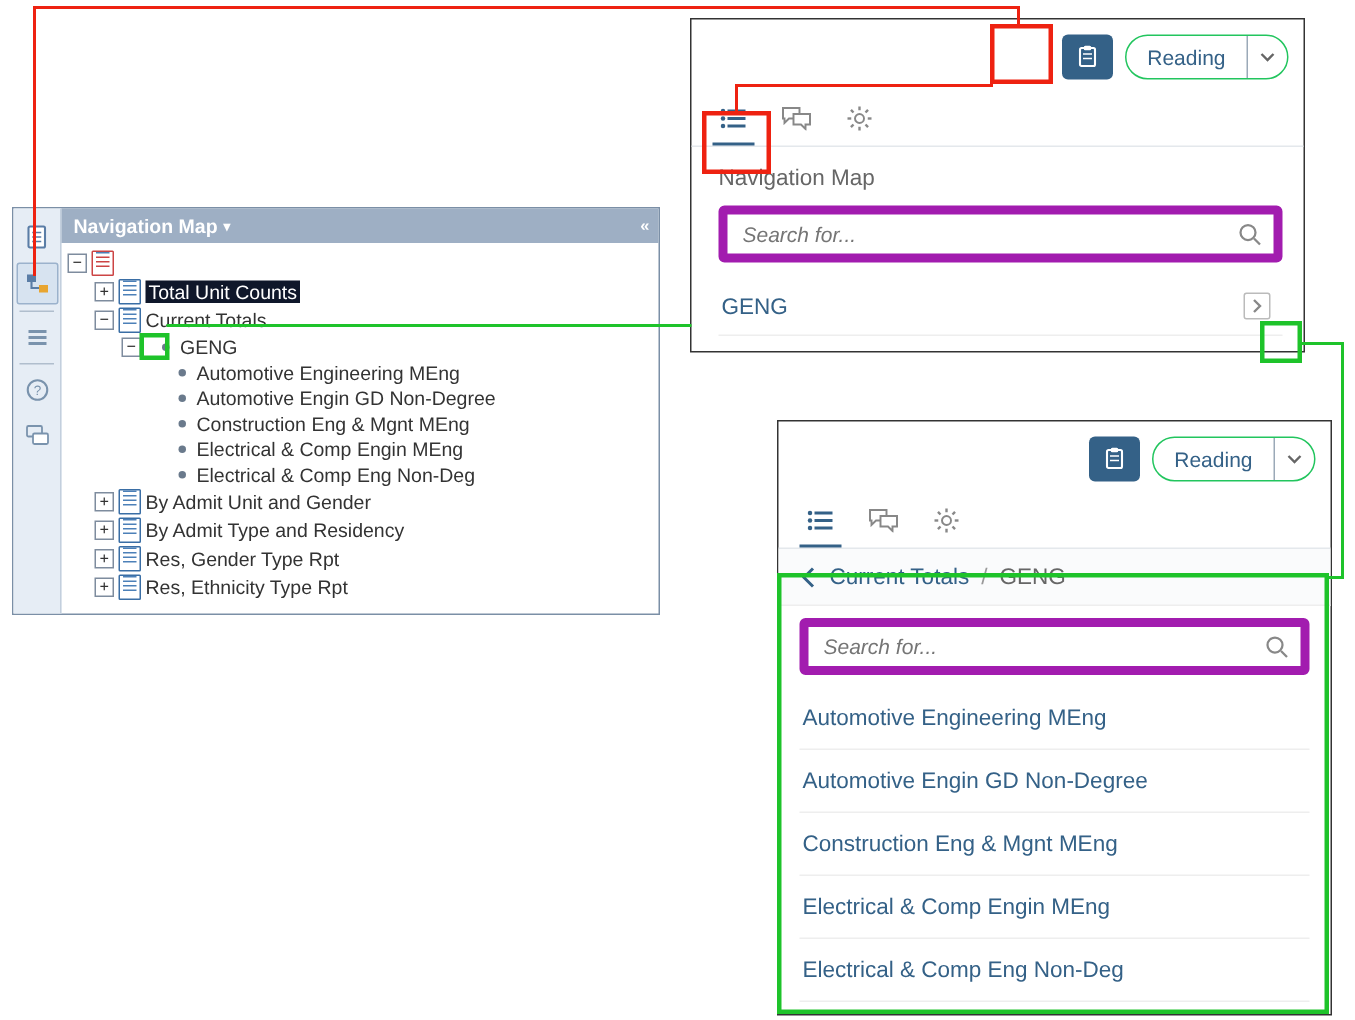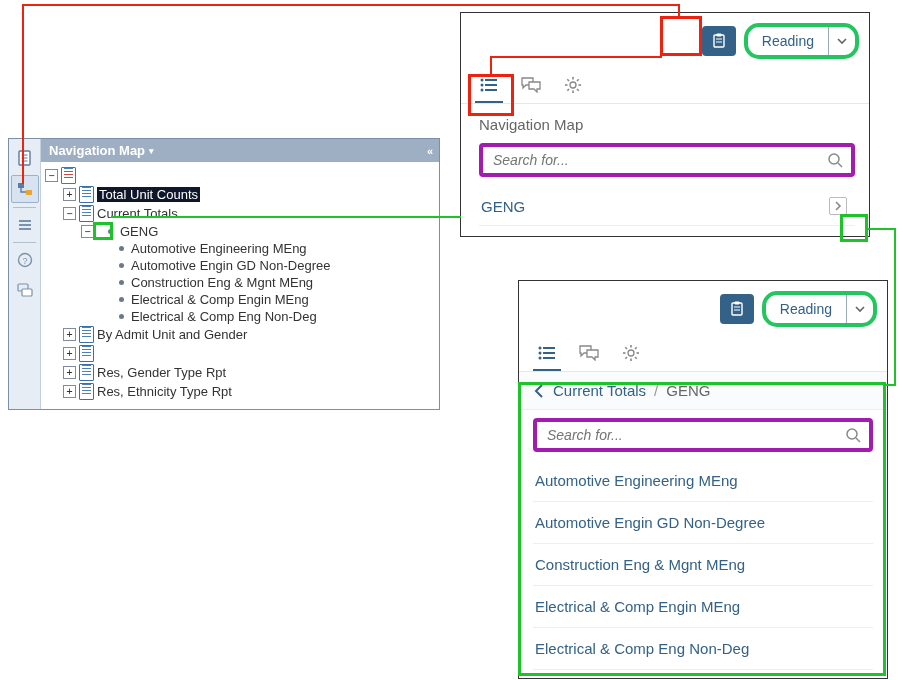--- a/index.html
+++ b/index.html
@@ -105,21 +105,21 @@
   }
   .pa-topbar {
     display:flex; justify-content:flex-end; align-items:center;
     padding: 10px 10px 6px 10px; gap:8px;
   }
   .clipboard-btn {
     width: 34px; height: 30px; background:#346187; border-radius:4px;
     display:flex; align-items:center; justify-content:center; color:#fff;
   }
   .reading-grp {
-    display:flex; border:4px solid #22c55e; border-radius:15px; overflow:hidden;
+    display:flex; border:1px solid #22c55e; border-radius:15px; overflow:hidden;
   }
   .reading-btn {
     padding: 6px 14px; color:#346187; font-size:14px;
   }
   .reading-dd {
     border-left:1px solid #9ba9b8; width:26px;
     display:flex; align-items:center; justify-content:center; color:#666;
   }
   .pa-tabbar {
     display:flex; gap:22px; padding: 8px 18px 0 18px; align-items:center;
@@ -131,21 +131,21 @@
     padding-bottom:6px;
   }
   .pa-tabbar .tabicon.active { color:#346187; }
   .pa-tabbar .tabicon.active::after {
     content:""; position:absolute; left:-4px; right:-4px; bottom:0; height:2px;
     background:#346187;
   }
   .pa-body { padding: 12px 14px 10px 18px; }
   .pa-title { color:#666; font-size:15px; margin-bottom: 10px; }
   .search-box {
-    display:flex; align-items:center; border:4px solid #a21caf; border-radius:4px;
+    display:flex; align-items:center; border:6px solid #a21caf; border-radius:4px;
     padding: 4px 8px; background:#fff;
   }
   .search-box input {
     border:none; outline:none; flex:1; font-style:italic; color:#999; font-size:14px;
     font-family:inherit; background:transparent;
   }
   .search-box .sicon { color:#888; }
   .pa-item {
     display:flex; align-items:center; justify-content:space-between;
     padding: 10px 8px 10px 2px; color:#346187; font-size:15px;
@@ -294,20 +294,21 @@
         </div>
 
       <div class="tree-row ind1">
         <span class="exp-box">+</span>
         <span class="doc-icon"></span>
         <span class="tree-label">By Admit Unit and Gender</span>
       </div>
       <div class="tree-row ind1">
         <span class="exp-box">+</span>
         <span class="doc-icon"></span>
+        <span class="tree-label">By Admit Type and Residency</span>
       </div>
       <div class="tree-row ind1">
         <span class="exp-box">+</span>
         <span class="doc-icon"></span>
         <span class="tree-label">Res, Gender Type Rpt</span>
       </div>
       <div class="tree-row ind1">
         <span class="exp-box">+</span>
         <span class="doc-icon"></span>
         <span class="tree-label">Res, Ethnicity Type Rpt</span>

